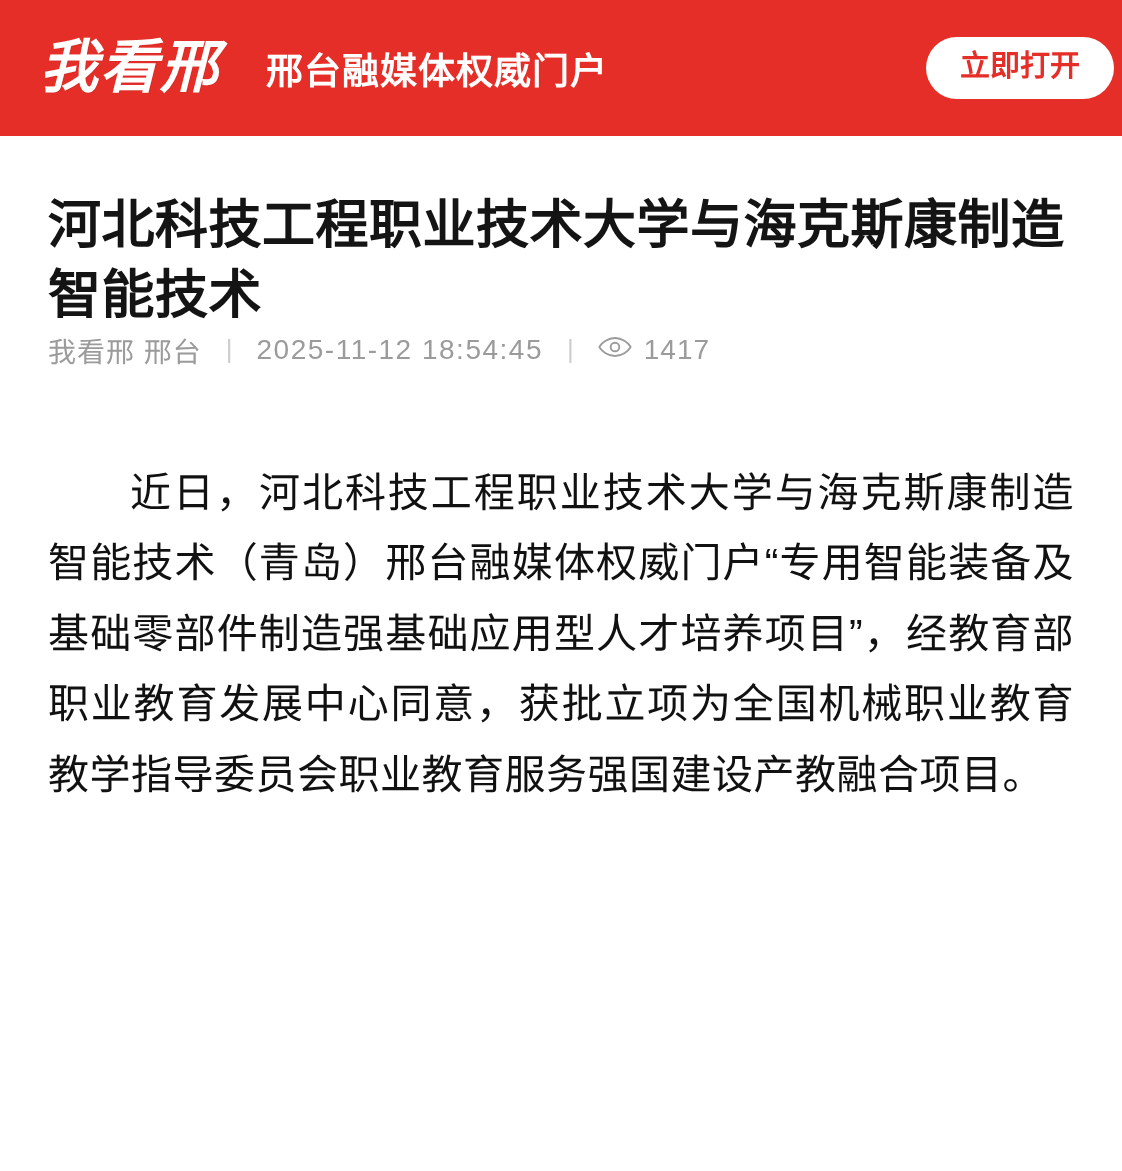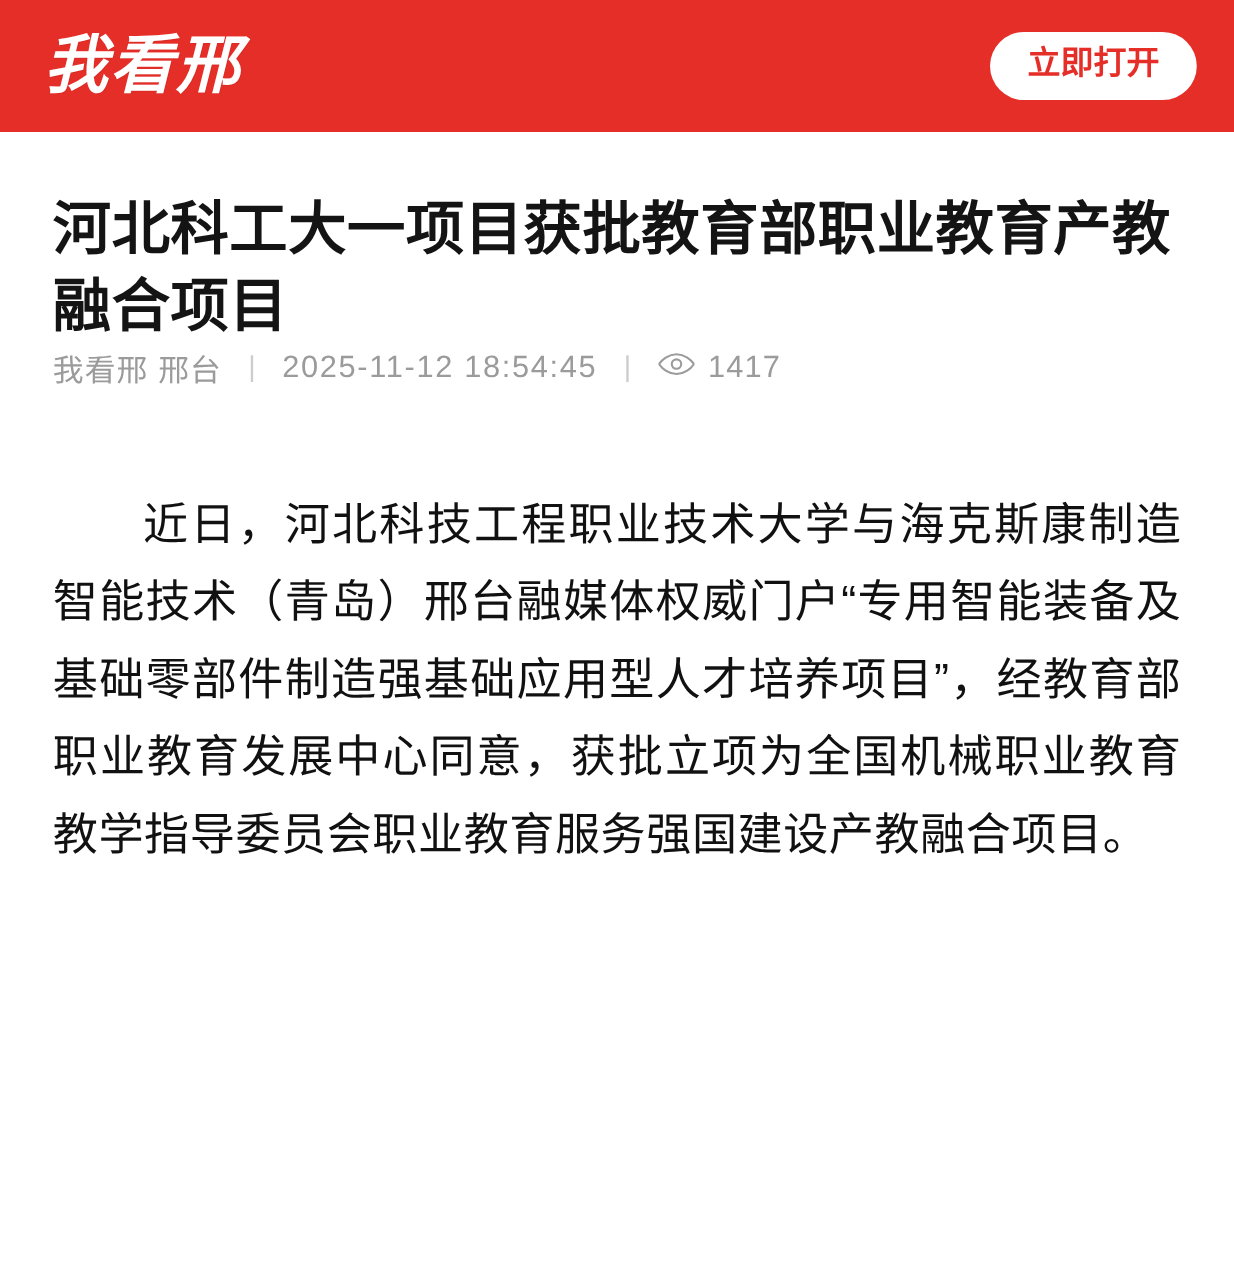--- a/index.html
+++ b/index.html
@@ -11,24 +11,24 @@
     width: 1122px;
     height: 1171px;
     font-family: "Liberation Sans", "DejaVu Sans", sans-serif;
     color: #1a1a1a;
     overflow: hidden;
   }
 
   
   .banner {
     background: #e62e28;
-    height: 120px;
+    height: 136px;
     display: flex;
     align-items: center;
-    padding: 0 34px 0 40px;
+    padding: 0 8px 0 40px;
     box-sizing: border-box;
   }
   .brand-logo {
     color: #ffffff;
     font-family: "Liberation Serif", "DejaVu Serif", serif;
     font-size: 58px;
     font-weight: 700;
     letter-spacing: 2px;
     font-style: italic;
     line-height: 1;
@@ -101,25 +101,26 @@
     text-indent: 2em;
     letter-spacing: 0.5px;
     text-align: justify;
   }
 </style>
 </head>
 <body>
 
 <div class="banner">
   <div class="brand-logo">我看邢</div>
+  <div class="brand-slogan">邢台融媒体权威门户</div>
   <button class="open-btn">立即打开</button>
 </div>
 
 <div class="article">
-  <h1 class="headline">河北科工大一项目获批教育部职业教育产教融合项目</h1>
+  <h1 class="headline">河北科技工程职业技术大学与海克斯康制造智能技术</h1>
 
   <div class="meta">
     <span class="meta-source">我看邢 邢台</span>
     <span class="meta-sep">|</span>
     <span class="meta-date">2025-11-12 18:54:45</span>
     <span class="meta-sep">|</span>
     <span class="eye-wrap">
       <span class="eye-icon">
         <svg width="34" height="24" viewBox="0 0 34 24" aria-hidden="true">
           <path d="M17 3C9.5 3 3.6 8.3 1.6 11.4a1.1 1.1 0 0 0 0 1.2C3.6 15.7 9.5 21 17 21s13.4-5.3 15.4-8.4a1.1 1.1 0 0 0 0-1.2C30.4 8.3 24.5 3 17 3z" fill="none" stroke="#9b9b9b" stroke-width="1.9"></path>

